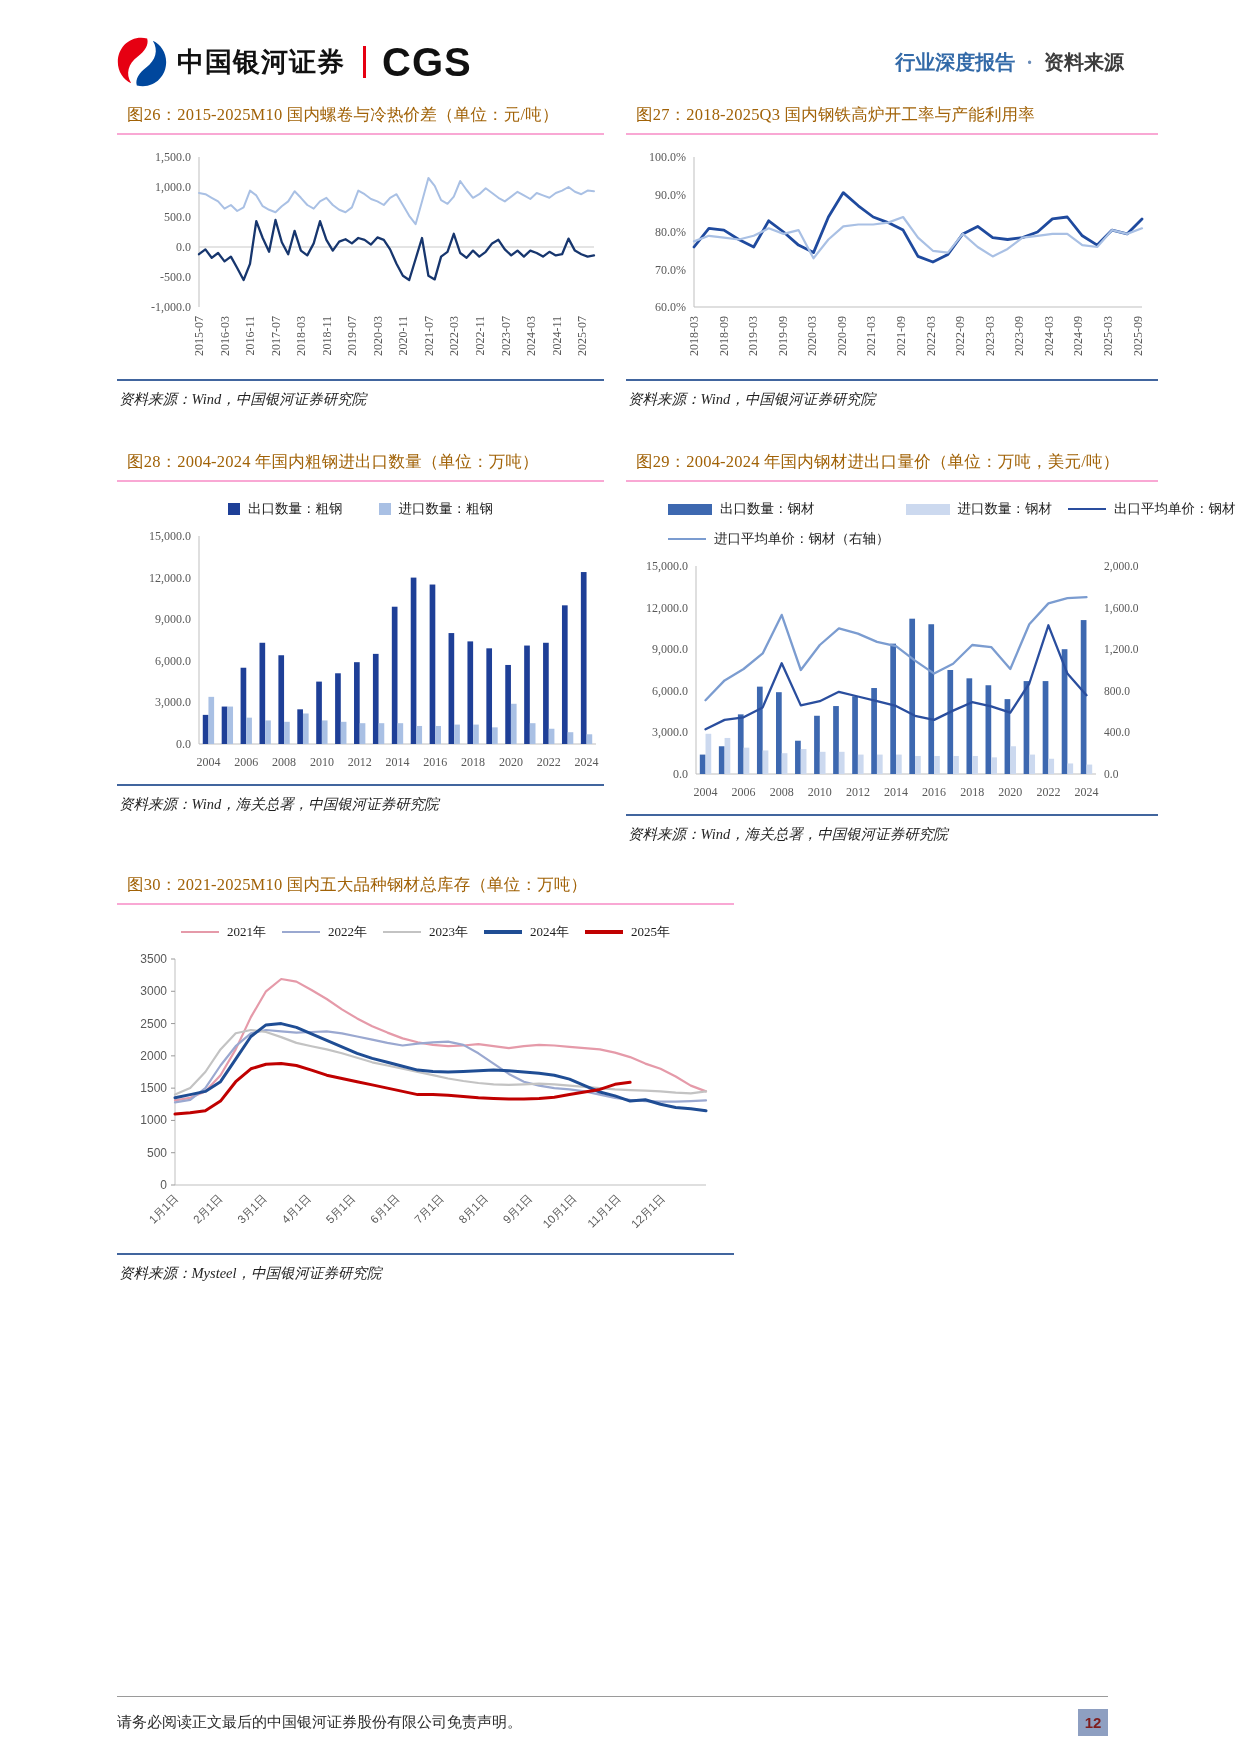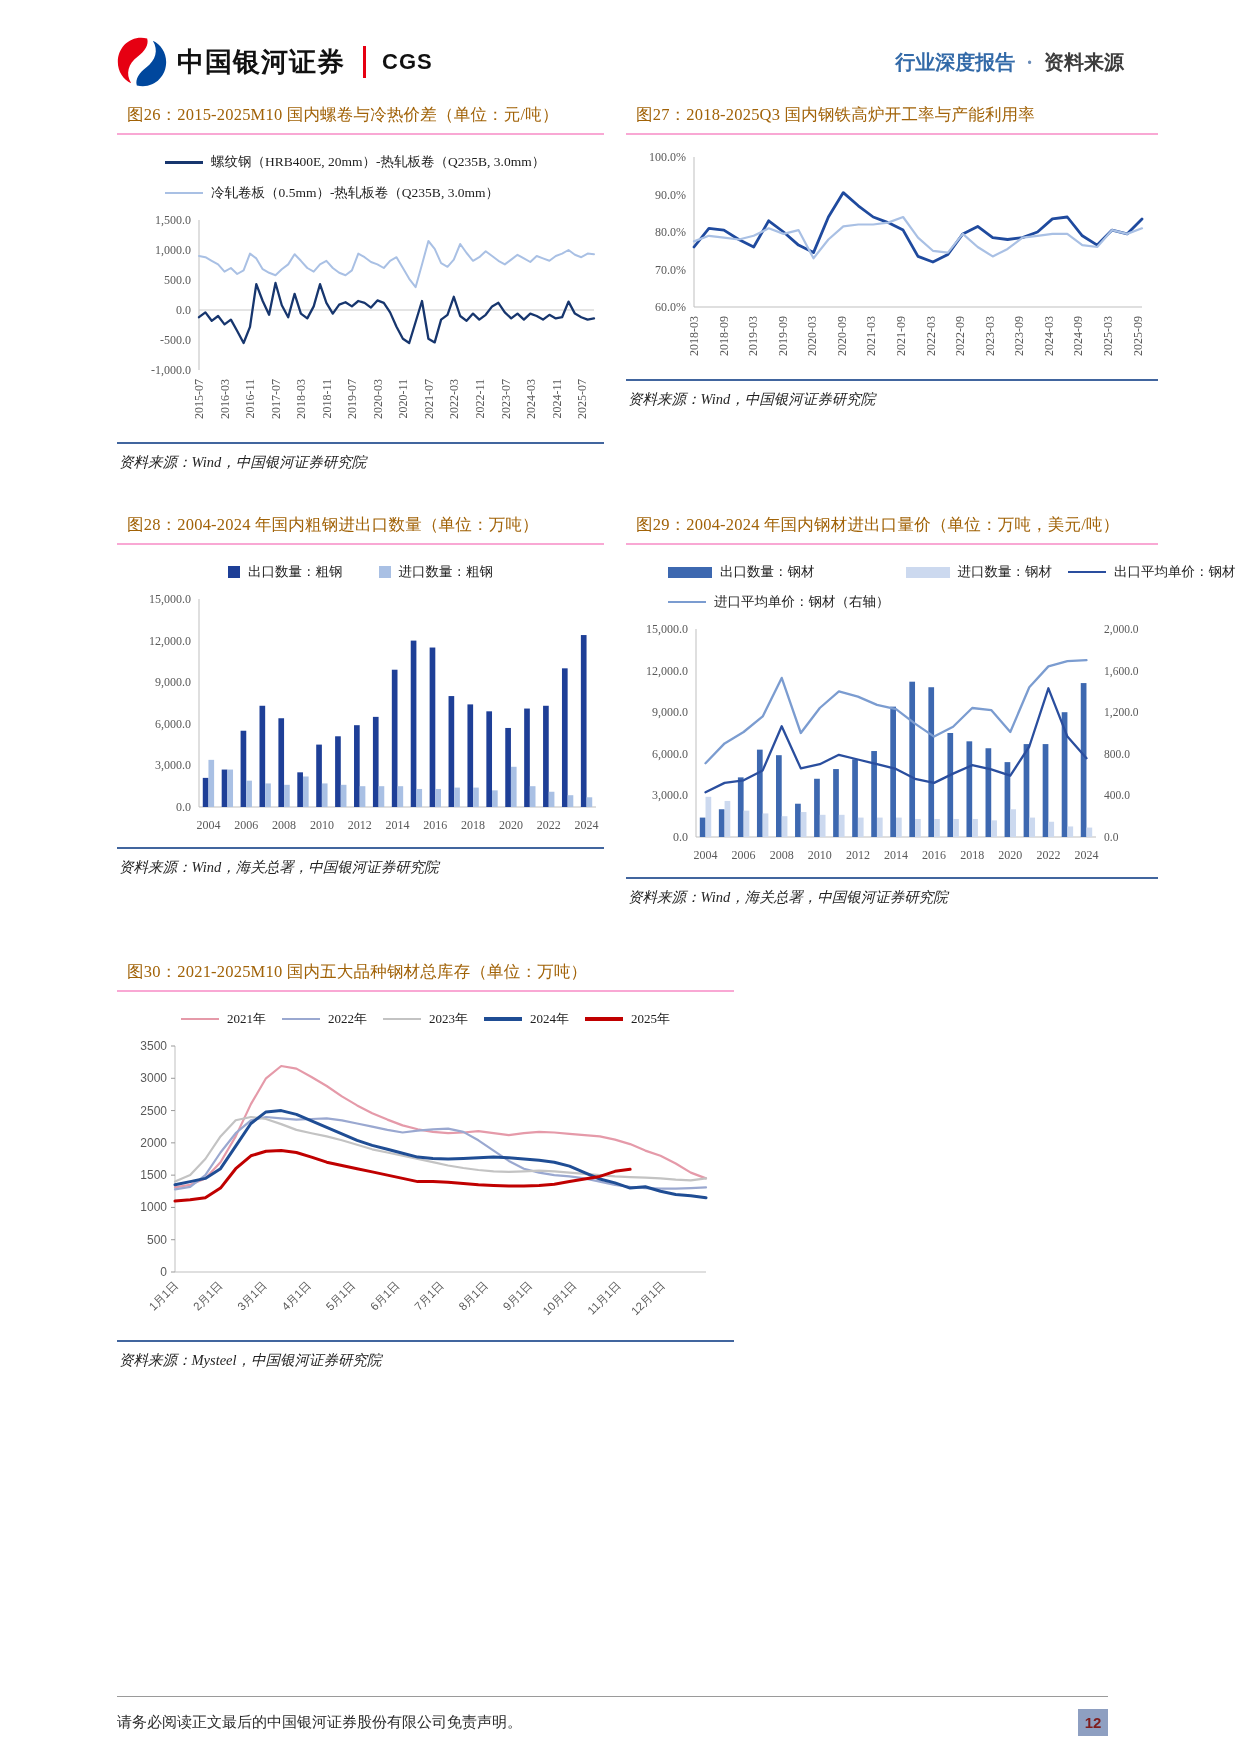--- a/index.html
+++ b/index.html
@@ -8,34 +8,34 @@
     position:relative; width:1157px; height:1754px; margin:0 auto;
     background:#fff; font-family:"Liberation Serif", serif; color:#262626;
     padding:36px 75px 0;
   }
   
   .hdr { display:flex; justify-content:space-between; align-items:center; height:52px; }
   .hdr-left { display:flex; align-items:center; gap:10px; }
   .logo-mark { width:50px; height:50px; }
   .logo-cn { font-size:27px; font-weight:bold; color:#111; letter-spacing:1px; font-family:"Liberation Sans",sans-serif; }
   .logo-div { width:3px; height:32px; background:#e60012; margin:0 6px 0 8px; }
-  .logo-en { font-size:22px; font-weight:bold; color:#111; font-family:"Liberation Sans",sans-serif; letter-spacing:1px; }
+  .logo-en { font-size:40px; font-weight:bold; color:#111; font-family:"Liberation Sans",sans-serif; letter-spacing:1px; }
   .hdr-right { font-size:20px; font-weight:bold; }
   .hdr-right .rpt { color:#336aa8; }
   .hdr-right .sep { color:#6a8cb8; margin:0 6px; }
   .hdr-right .ind { color:#3d3d3d; }
   
   .intro { margin:24px 0 0 215px; width:824px; font-size:17px; line-height:1.95; text-align:justify; color:#1d1d1d; }
   
   .grid { display:flex; gap:22px; }
   .row1 { margin-top:14px; }
   .row2 { margin-top:40px; }
   .col-l { width:487px; }
   .col-r { width:532px; }
-  .fig30-block { width:617px; margin-top:52px; }
+  .fig30-block { width:617px; margin-top:28px; }
   .chart-title {
     color:#a16207; font-size:16.5px; padding:2px 0 7px 10px;
     border-bottom:2px solid #f9a8d4; letter-spacing:.2px;
   }
   .chart-body { border-bottom:2px solid #41659e; padding:14px 0 2px; }
   .chart-source { font-style:italic; font-size:14.5px; color:#1f1f1f; padding:9px 0 0 2px; }
   
   .legend { display:flex; flex-direction:column; gap:13px; align-items:flex-start;
             margin:4px 0 10px 48px; font-size:13.5px; color:#1d1d1d; }
   .legend.indent2 { margin-left:100px; }
@@ -78,30 +78,20 @@
       <span class="sep">·</span>
       <span class="ind">资料来源</span>
     </div>
   </div>
 
 
   <div class="grid row1">
     <div class="col-l">
       <div class="chart-title">图26：2015-2025M10 国内螺卷与冷热价差（单位：元/吨）</div>
       <div class="chart-body">
-        <div class="legend stack">
-            <span class="lg-item">
-              <span class="sw-line" style="background: rgb(23, 54, 110); height: 3px;"></span>
-              <span>螺纹钢（HRB400E, 20mm）-热轧板卷（Q235B, 3.0mm）</span>
-            </span>
-            <span class="lg-item">
-              <span class="sw-line" style="background: rgb(169, 192, 228); height: 2.5px;"></span>
-              <span>冷轧卷板（0.5mm）-热轧板卷（Q235B, 3.0mm）</span>
-            </span>
-          </div>
         <div class="plot"><svg viewBox="0 0 487 228" width="487" height="228">
               <text x="74" y="12" text-anchor="end" font-size="12" fill="#595959" font-family="&quot;Liberation Serif&quot;,serif">1,500.0</text>
               <text x="74" y="42" text-anchor="end" font-size="12" fill="#595959" font-family="&quot;Liberation Serif&quot;,serif">1,000.0</text>
               <text x="74" y="72" text-anchor="end" font-size="12" fill="#595959" font-family="&quot;Liberation Serif&quot;,serif">500.0</text>
               <text x="74" y="102" text-anchor="end" font-size="12" fill="#595959" font-family="&quot;Liberation Serif&quot;,serif">0.0</text>
               <text x="74" y="132" text-anchor="end" font-size="12" fill="#595959" font-family="&quot;Liberation Serif&quot;,serif">-500.0</text>
               <text x="74" y="162" text-anchor="end" font-size="12" fill="#595959" font-family="&quot;Liberation Serif&quot;,serif">-1,000.0</text>
               <line x1="82" y1="8" x2="82" y2="158" stroke="#bfbfbf" stroke-width="1"></line>
               <line x1="82" y1="98" x2="477" y2="98" stroke="#c9c9c9" stroke-width="1"></line>
               <path d="M82.0 105.2 L88.4 100.4 L94.7 108.8 L101.1 104.0 L107.5 112.4 L113.9 107.6 L120.2 119.0 L126.6 131.0 L133.0 114.8 L139.3 72.2 L145.7 89.0 L152.1 102.8 L158.5 71.0 L164.8 93.2 L171.2 105.2 L177.6 81.8 L183.9 101.6 L190.3 106.4 L196.7 94.4 L203.0 72.2 L209.4 90.8 L215.8 101.6 L222.2 92.6 L228.5 90.2 L234.9 94.4 L241.3 89.0 L247.6 90.8 L254.0 95.6 L260.4 88.4 L266.8 90.8 L273.1 100.4 L279.5 114.8 L285.9 126.8 L292.2 131.0 L298.6 110.0 L305.0 89.0 L311.4 126.8 L317.7 130.4 L324.1 107.6 L330.5 102.8 L336.8 84.8 L343.2 104.0 L349.6 108.8 L356.0 101.6 L362.3 107.6 L368.7 102.8 L375.1 94.4 L381.4 90.8 L387.8 100.4 L394.2 106.4 L400.5 101.6 L406.9 107.6 L413.3 101.6 L419.7 104.0 L426.0 107.6 L432.4 102.8 L438.8 106.4 L445.1 105.2 L451.5 89.6 L457.9 101.6 L464.3 105.2 L470.6 107.6 L477.0 106.4 " fill="none" stroke="#17366e" stroke-width="2.3" stroke-linejoin="round" stroke-linecap="round"></path>

